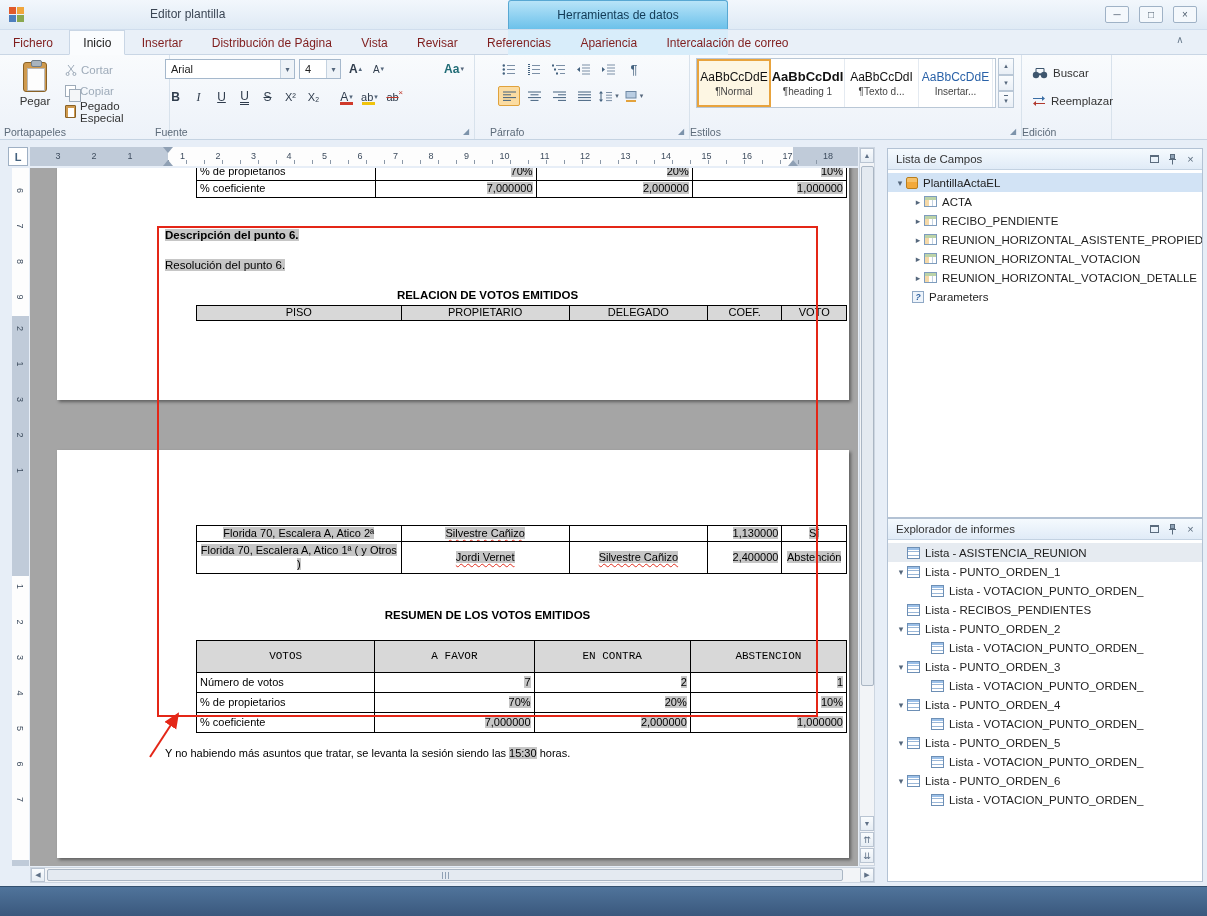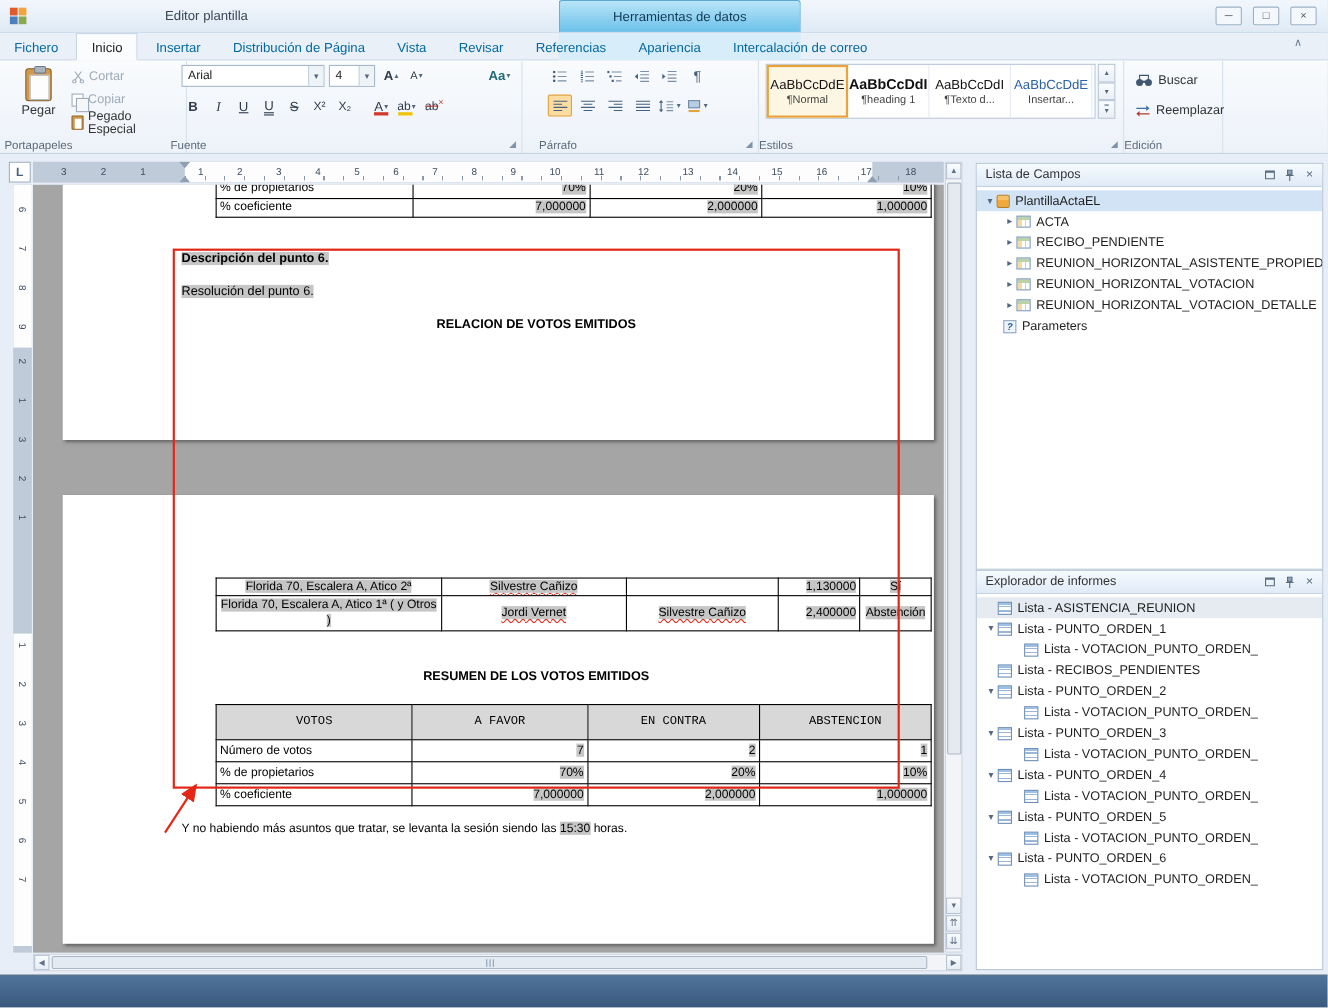--- a/index.html
+++ b/index.html
@@ -22,21 +22,21 @@
                border-radius:3px 3px 0 0; }
   .winbtns { position:absolute; right:10px; top:6px; display:flex; gap:10px; }
   .wbtn { width:24px; height:17px; border:1px solid #9fb2c6; background:#f4f8fc; color:#4a5a6b;
           font-size:10px; display:flex; align-items:center; justify-content:center; border-radius:2px; }
 
   
   .tabrow { position:absolute; left:0; top:30px; width:1207px; height:25px; background:#e9f0f8;
             border-bottom:1px solid #c9d6e5; }
   .ctxzone { position:absolute; left:508px; top:0; width:220px; height:25px; background:#d8edfa; }
   .rtab { position:relative; display:inline-block; padding:0 13px; height:25px; line-height:24px;
-          font-size:12px; color:#0369a1; }
+          font-size:12px; color:#7f1d1d; }
   .rtab.active { background:#fafcfe; border:1px solid #c9d6e5; border-bottom:1px solid #fafcfe; color:#222; }
   .ribbon-collapse { position:absolute; right:18px; top:4px; font-size:10px; color:#6b7c8e;
                      width:18px; height:16px; text-align:center; }
 
   
   .ribbon { position:absolute; left:0; top:55px; width:1207px; height:85px;
             background:linear-gradient(#f9fbfd,#edf2f9); border-bottom:1px solid #c5d3e2; }
   .rgroup { position:absolute; top:0; height:84px; border-right:1px solid #d8e2ec; }
   .glabel { position:absolute; bottom:1px; left:0; width:100%; text-align:left; font-size:10.5px; color:#5d6b7a; }
   .launcher { position:absolute; right:3px; bottom:2px; font-size:8px; color:#7d93ab; width:10px; height:10px;
@@ -486,20 +486,38 @@
           </table>
 
         <div class="fieldline" style="top:141px; font-weight:bold;">
           <span class="hl">Descripción del punto 6.</span>
         </div>
         <div class="fieldline" style="top:171px;">
           <span class="hl">Resolución del punto 6.</span>
         </div>
         <div class="doc-h" style="top:201px;">RELACION DE VOTOS EMITIDOS</div>
 
+        <table class="doctable" style="left:108px; top:217px; width:651px;">
+          <colgroup>
+              <col style="width:203px;">
+              <col style="width:167px;">
+              <col style="width:137px;">
+              <col style="width:74px;">
+              <col style="width:64px;">
+            </colgroup>
+          <tbody>
+              <tr style="height:15px;">
+            <td class="hd">PISO</td>
+            <td class="hd">PROPIETARIO</td>
+            <td class="hd">DELEGADO</td>
+            <td class="hd">COEF.</td>
+            <td class="hd">VOTO</td>
+          </tr>
+        </tbody>
+          </table>
       </div>
 
       <div class="page p2">
         <table class="doctable" style="left:108px; top:75px; width:651px;">
           <colgroup>
               <col style="width:203px;">
               <col style="width:167px;">
               <col style="width:137px;">
               <col style="width:74px;">
               <col style="width:64px;">

